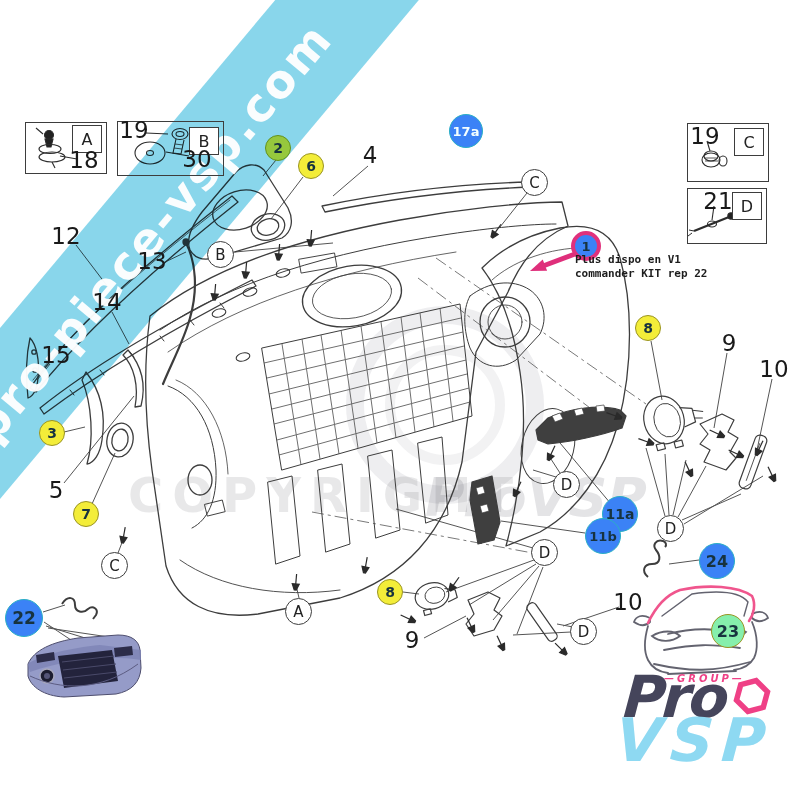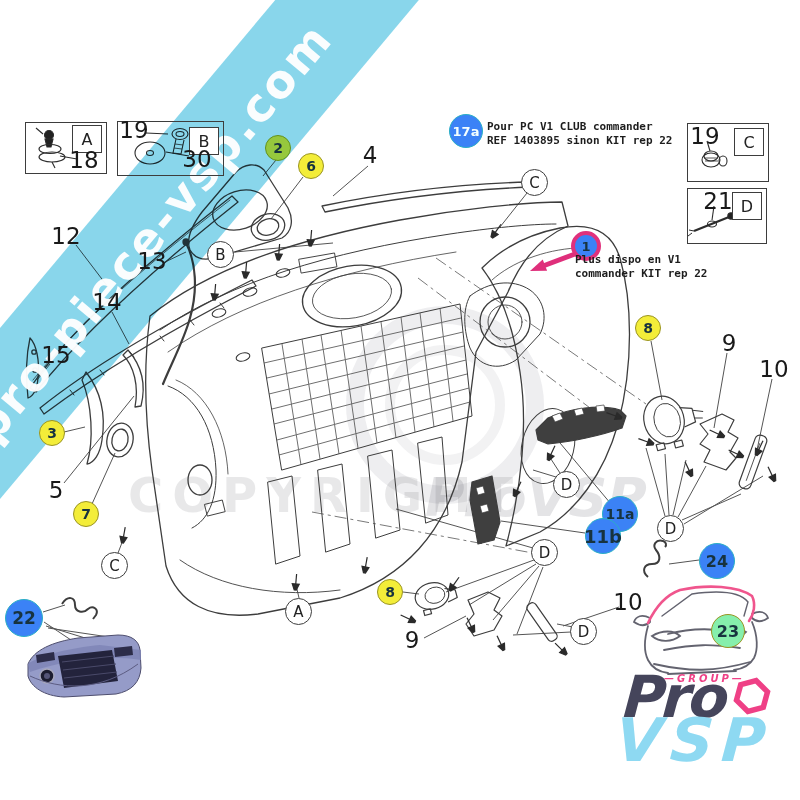--- a/index.html
+++ b/index.html
@@ -413,29 +413,25 @@
 
 <div class="badge b-grn" style="left:265px;top:135px;width:26px;height:26px;font-size:14px;">2</div>
 <div class="badge b-yel" style="left:298px;top:153px;width:26px;height:26px;font-size:14px;">6</div>
 <div class="badge b-yel" style="left:39px;top:420px;width:26px;height:26px;font-size:14px;">3</div>
 <div class="badge b-yel" style="left:73px;top:501px;width:26px;height:26px;font-size:14px;">7</div>
 <div class="badge b-yel" style="left:635px;top:315px;width:26px;height:26px;font-size:14px;">8</div>
 <div class="badge b-yel" style="left:377px;top:579px;width:26px;height:26px;font-size:14px;">8</div>
 <div class="badge b-cyan" style="left:449px;top:114px;width:34px;height:34px;font-size:13px;color:#f4ffff;">17a</div>
 <div class="badge b-cyan" style="left:571px;top:231px;width:30px;height:30px;font-size:13px;border:4px solid #e0317c;">1</div>
 <div class="badge b-cyan" style="left:602px;top:496px;width:36px;height:36px;font-size:14px;">11a</div>
-<div class="badge b-cyan" style="left:585px;top:518px;width:36px;height:36px;font-size:18px;">11b</div>
+<div class="badge b-cyan" style="left:585px;top:518px;width:36px;height:36px;font-size:13px;">11b</div>
 <div class="badge b-cyan" style="left:699px;top:543px;width:36px;height:36px;font-size:16px;">24</div>
 <div class="badge b-cyan" style="left:5px;top:599px;width:38px;height:38px;font-size:17px;">22</div>
 <div class="badge b-lime" style="left:711px;top:614px;width:34px;height:34px;font-size:16px;">23</div>
 
-<div class="note n-small" style="left:487px;top:120px;">
-  <div>Pour PC V1 CLUB commander</div>
-  <div>REF 1403895 sinon KIT rep 22</div>
-</div>
 <div class="note n-small" style="left:575px;top:253px;">
   <div>Plus dispo en V1</div>
   <div>commander KIT rep 22</div>
 </div>
 
 <div class="logo-group" style="left:664px;top:673px;">—GROUP—</div>
 <div class="logo-pro" style="left:624px;top:668px;">Pro</div>
 <div class="logo-vsp" style="left:616px;top:710px;">VSP</div>
 
 </div>

